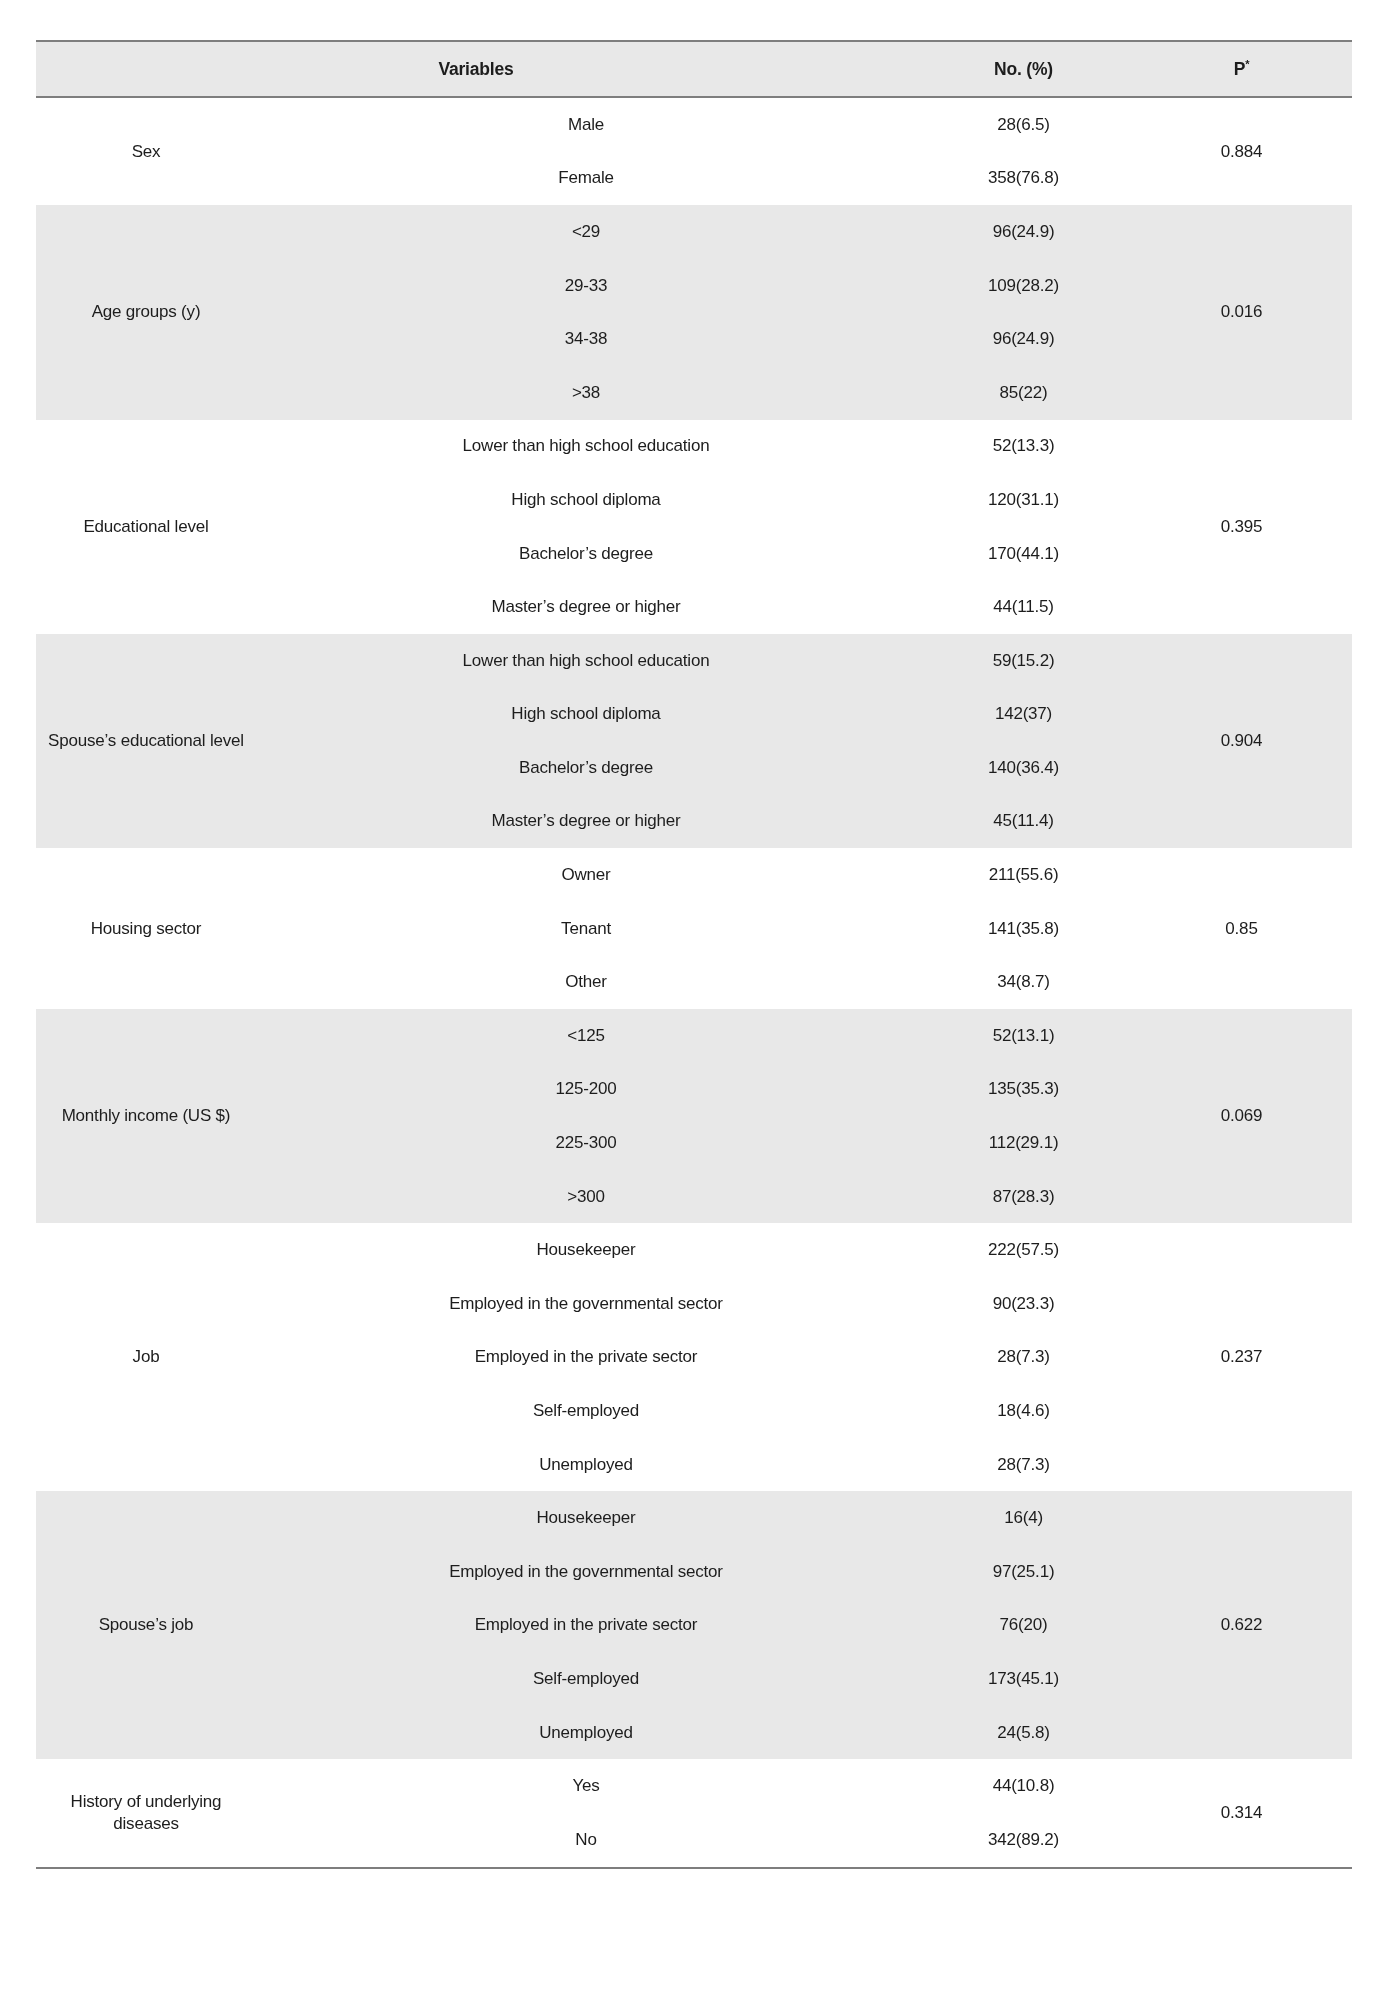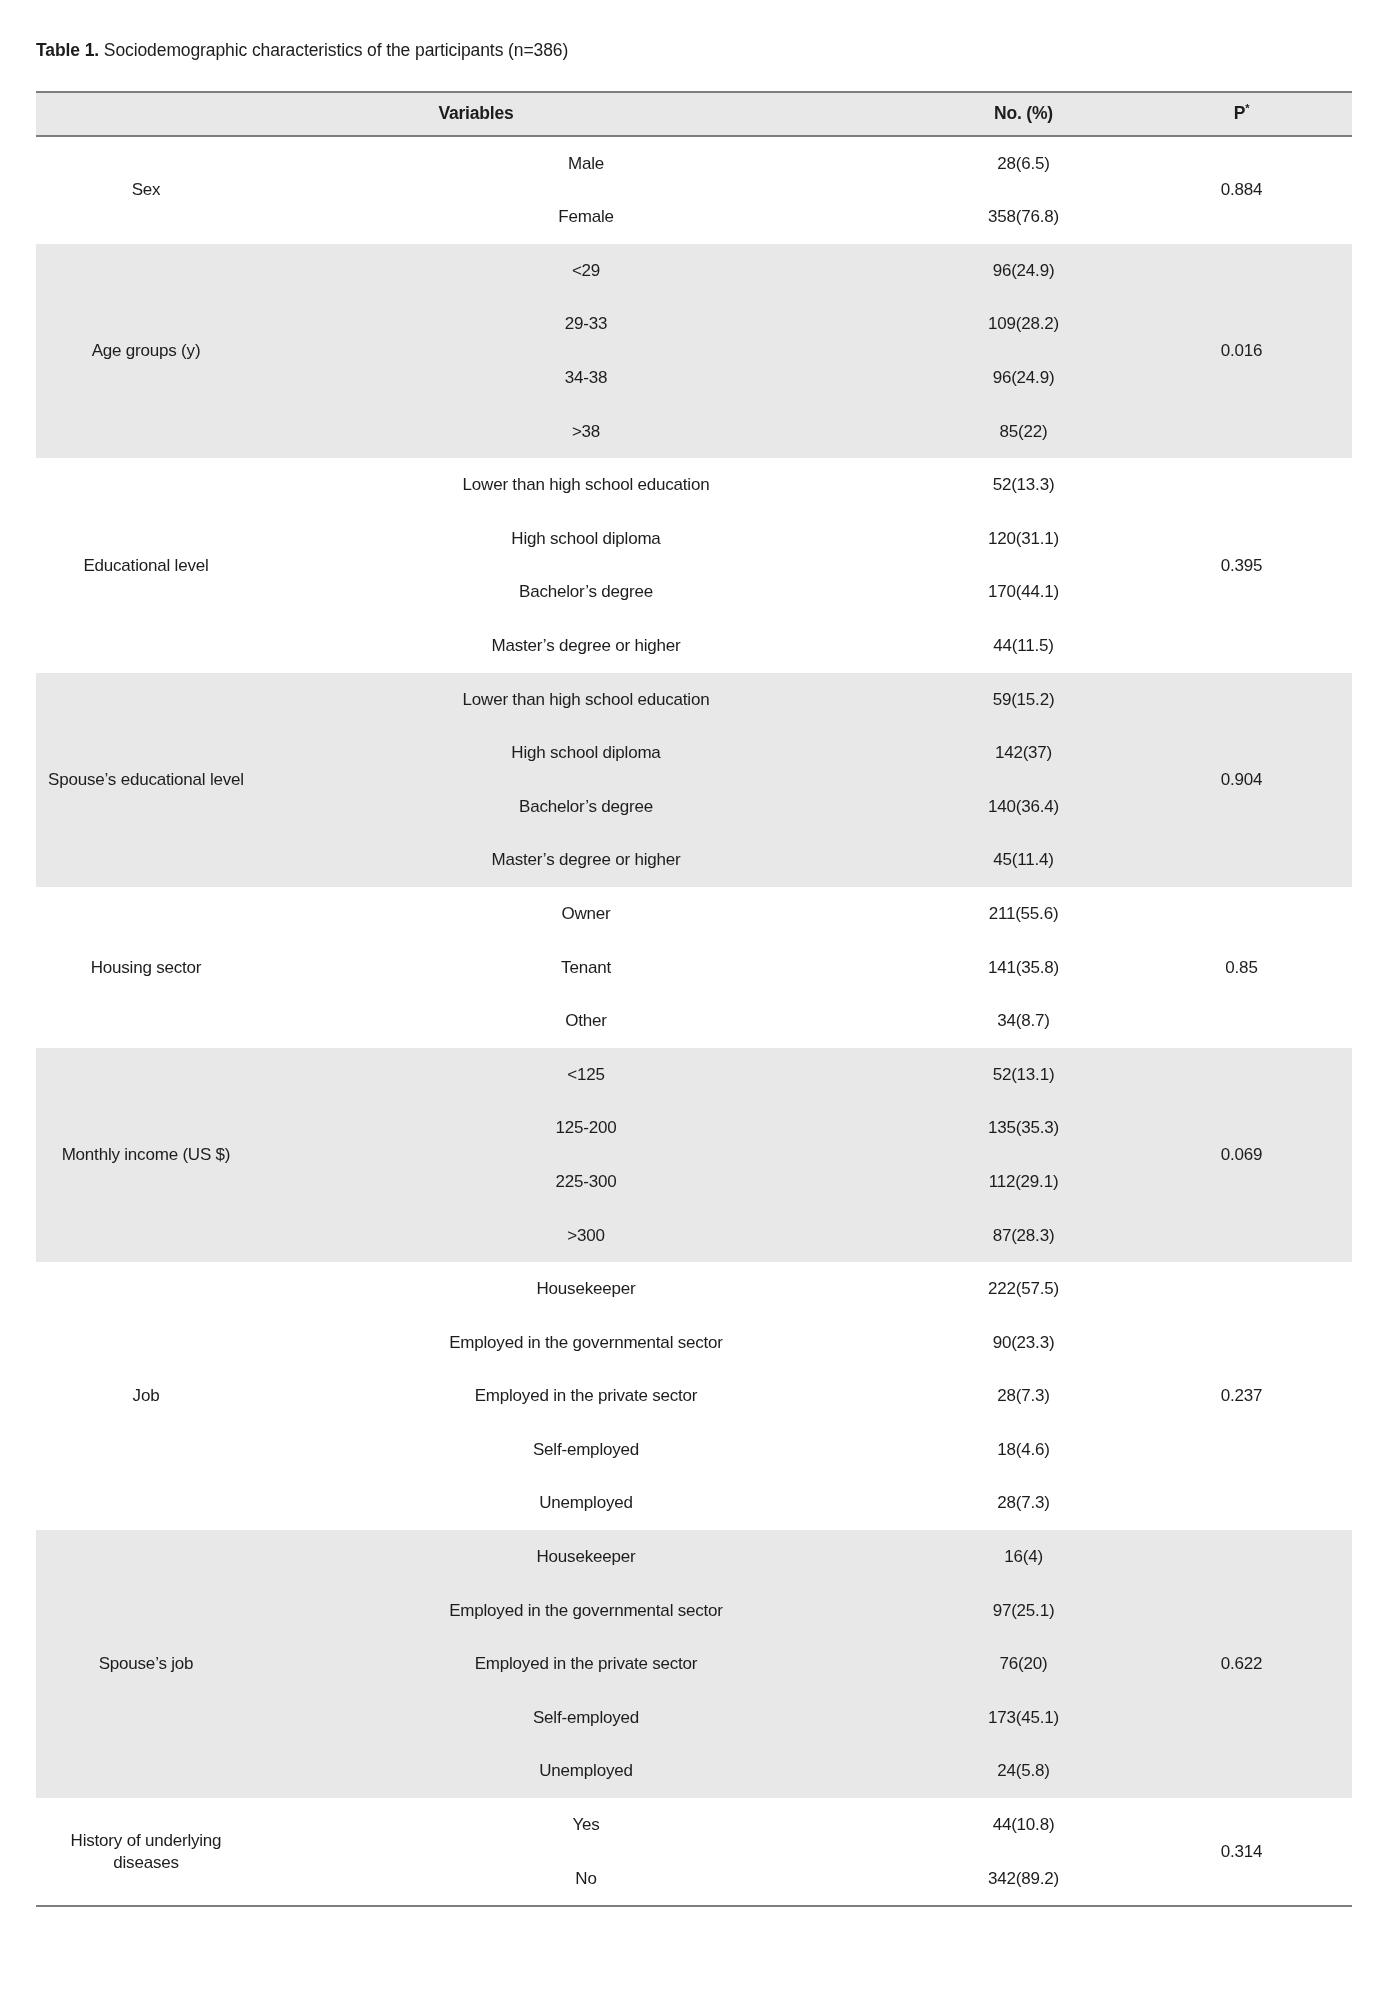--- a/index.html
+++ b/index.html
@@ -32,21 +32,21 @@
     width: 1316px;
     border-top: 2px solid #7e7e7e;
     border-bottom: 2px solid #7e7e7e;
   }
   col.col-1 { width: 220px; }
   col.col-2 { width: 660px; }
   col.col-3 { width: 215px; }
   col.col-4 { width: 221px; }
   thead tr {
     background: #e8e8e8;
-    height: 44px;
+    height: 56px;
     border-bottom: 2px solid #7e7e7e;
   }
   th {
     font-weight: bold;
     font-size: 17.5px;
     text-align: center;
     vertical-align: middle;
     padding: 0;
     letter-spacing: -0.2px;
   }
@@ -68,21 +68,20 @@
     margin-top: 16px;
     font-size: 17px;
     letter-spacing: -0.2px;
   }
 </style>
 </head>
 <body>
 
 <div class="page">
 
-  <p class="table-title"><span class="title-label">Table 1.</span><span> Sociodemographic characteristics of the participants (n=386)</span></p>
 
   <table class="demo-table">
     <colgroup>
       <col class="col-1">
       <col class="col-2">
       <col class="col-3">
       <col class="col-4">
     </colgroup>
     <thead>
       <tr>

